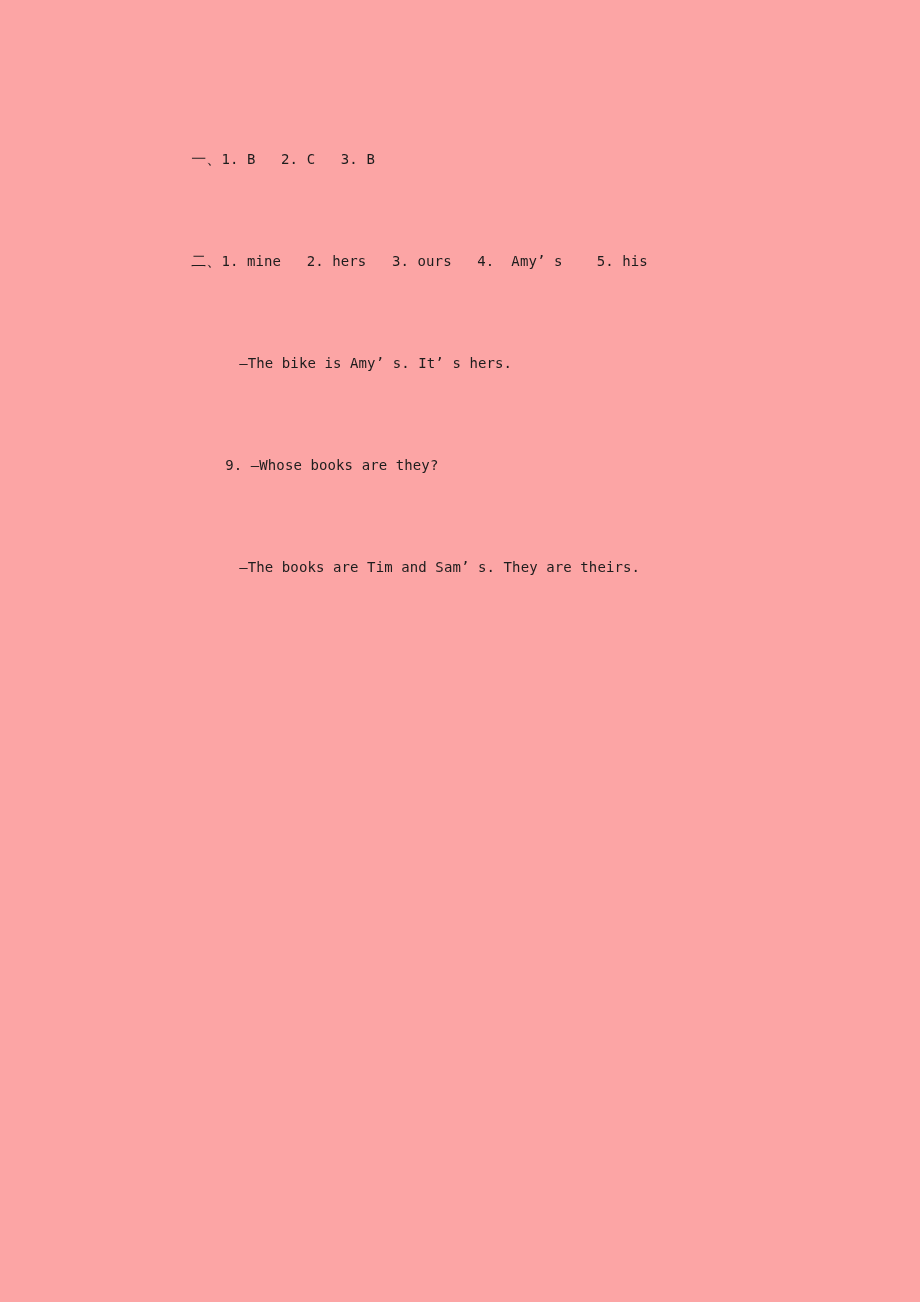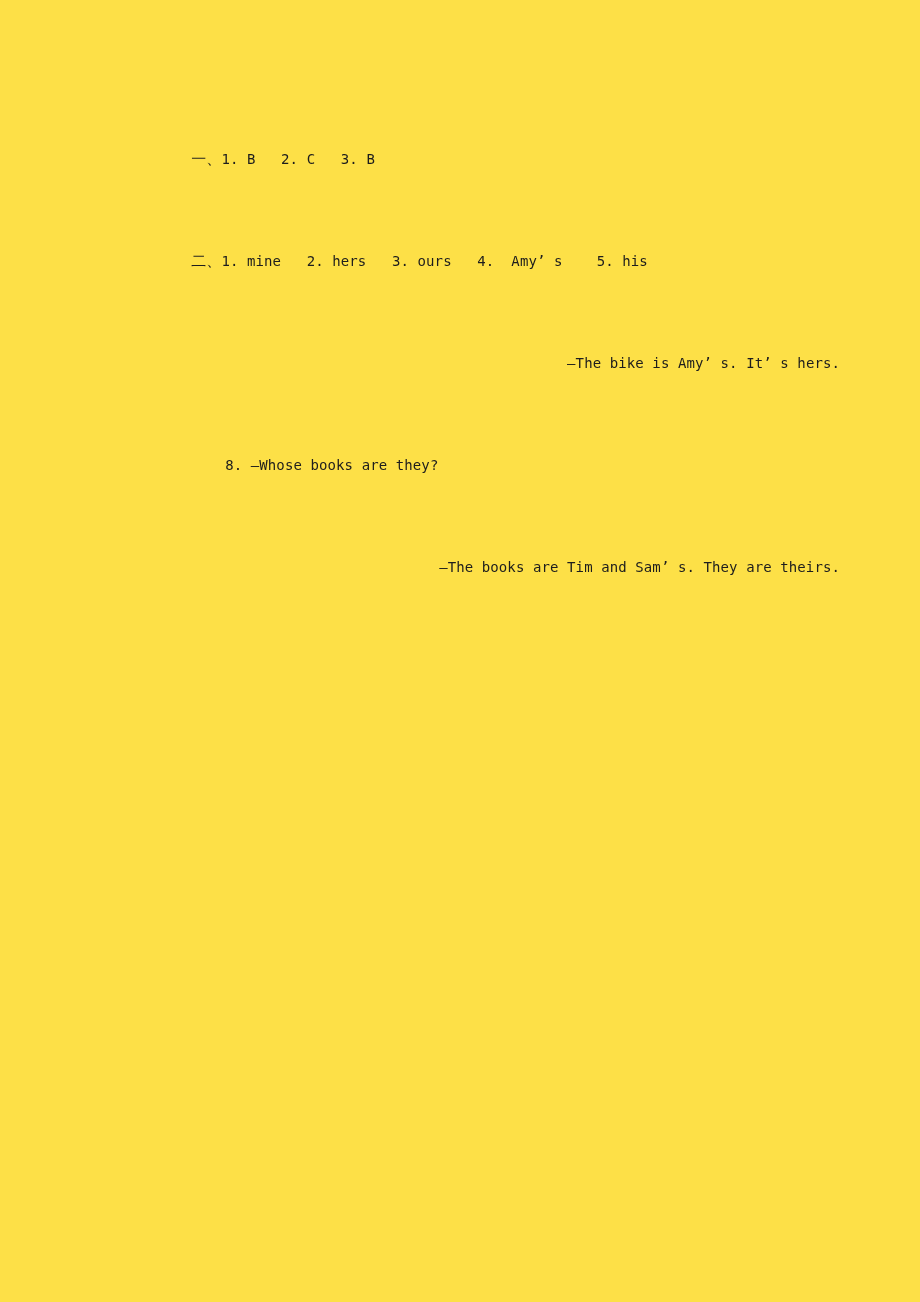--- a/index.html
+++ b/index.html
@@ -5,21 +5,21 @@
 <style>
   html, body {
     margin: 0;
     padding: 0;
     background: #ffffff;
   }
   .page {
     position: relative;
     width: 920px;
     height: 1302px;
-    background: #fde047;
+    background: #fca5a5;
     overflow: hidden;
     font-family: "Liberation Serif", "DejaVu Serif", serif;
     color: #1a1a1a;
   }
   .answer-body {
     position: absolute;
     left: 140px;
     top: 108px;
     width: 700px;
   }
@@ -34,21 +34,21 @@
   .ans-line.mono {
     font-family: "DejaVu Sans Mono", "Liberation Mono", monospace;
     font-size: 14px;
     letter-spacing: 0.1px;
   }
   .ans-line .marker {
     font-family: "DejaVu Sans", "Liberation Sans", sans-serif;
     font-size: 15px;
   }
   .indent-1 { padding-left: 34px; }
-  .indent-3 { padding-left: 48px; text-align: right; }
+  .indent-3 { padding-left: 48px; }
 </style>
 </head>
 <body>
 
 <div class="page">
   <div class="answer-body">
 
     <div class="ans-line mono">
       <span class="marker">一、</span><span>1. B   2. C   3. B</span>
     </div>
@@ -58,21 +58,21 @@
     </div>
 
 
 
 
     <div class="ans-line mono indent-3">
       <span>—The bike is Amy’ s. It’ s hers.</span>
     </div>
 
     <div class="ans-line mono indent-1">
-      <span>8. —Whose books are they?</span>
+      <span>9. —Whose books are they?</span>
     </div>
 
     <div class="ans-line mono indent-3">
       <span>—The books are Tim and Sam’ s. They are theirs.</span>
     </div>
 
   </div>
 </div>
 
 </body></html>

